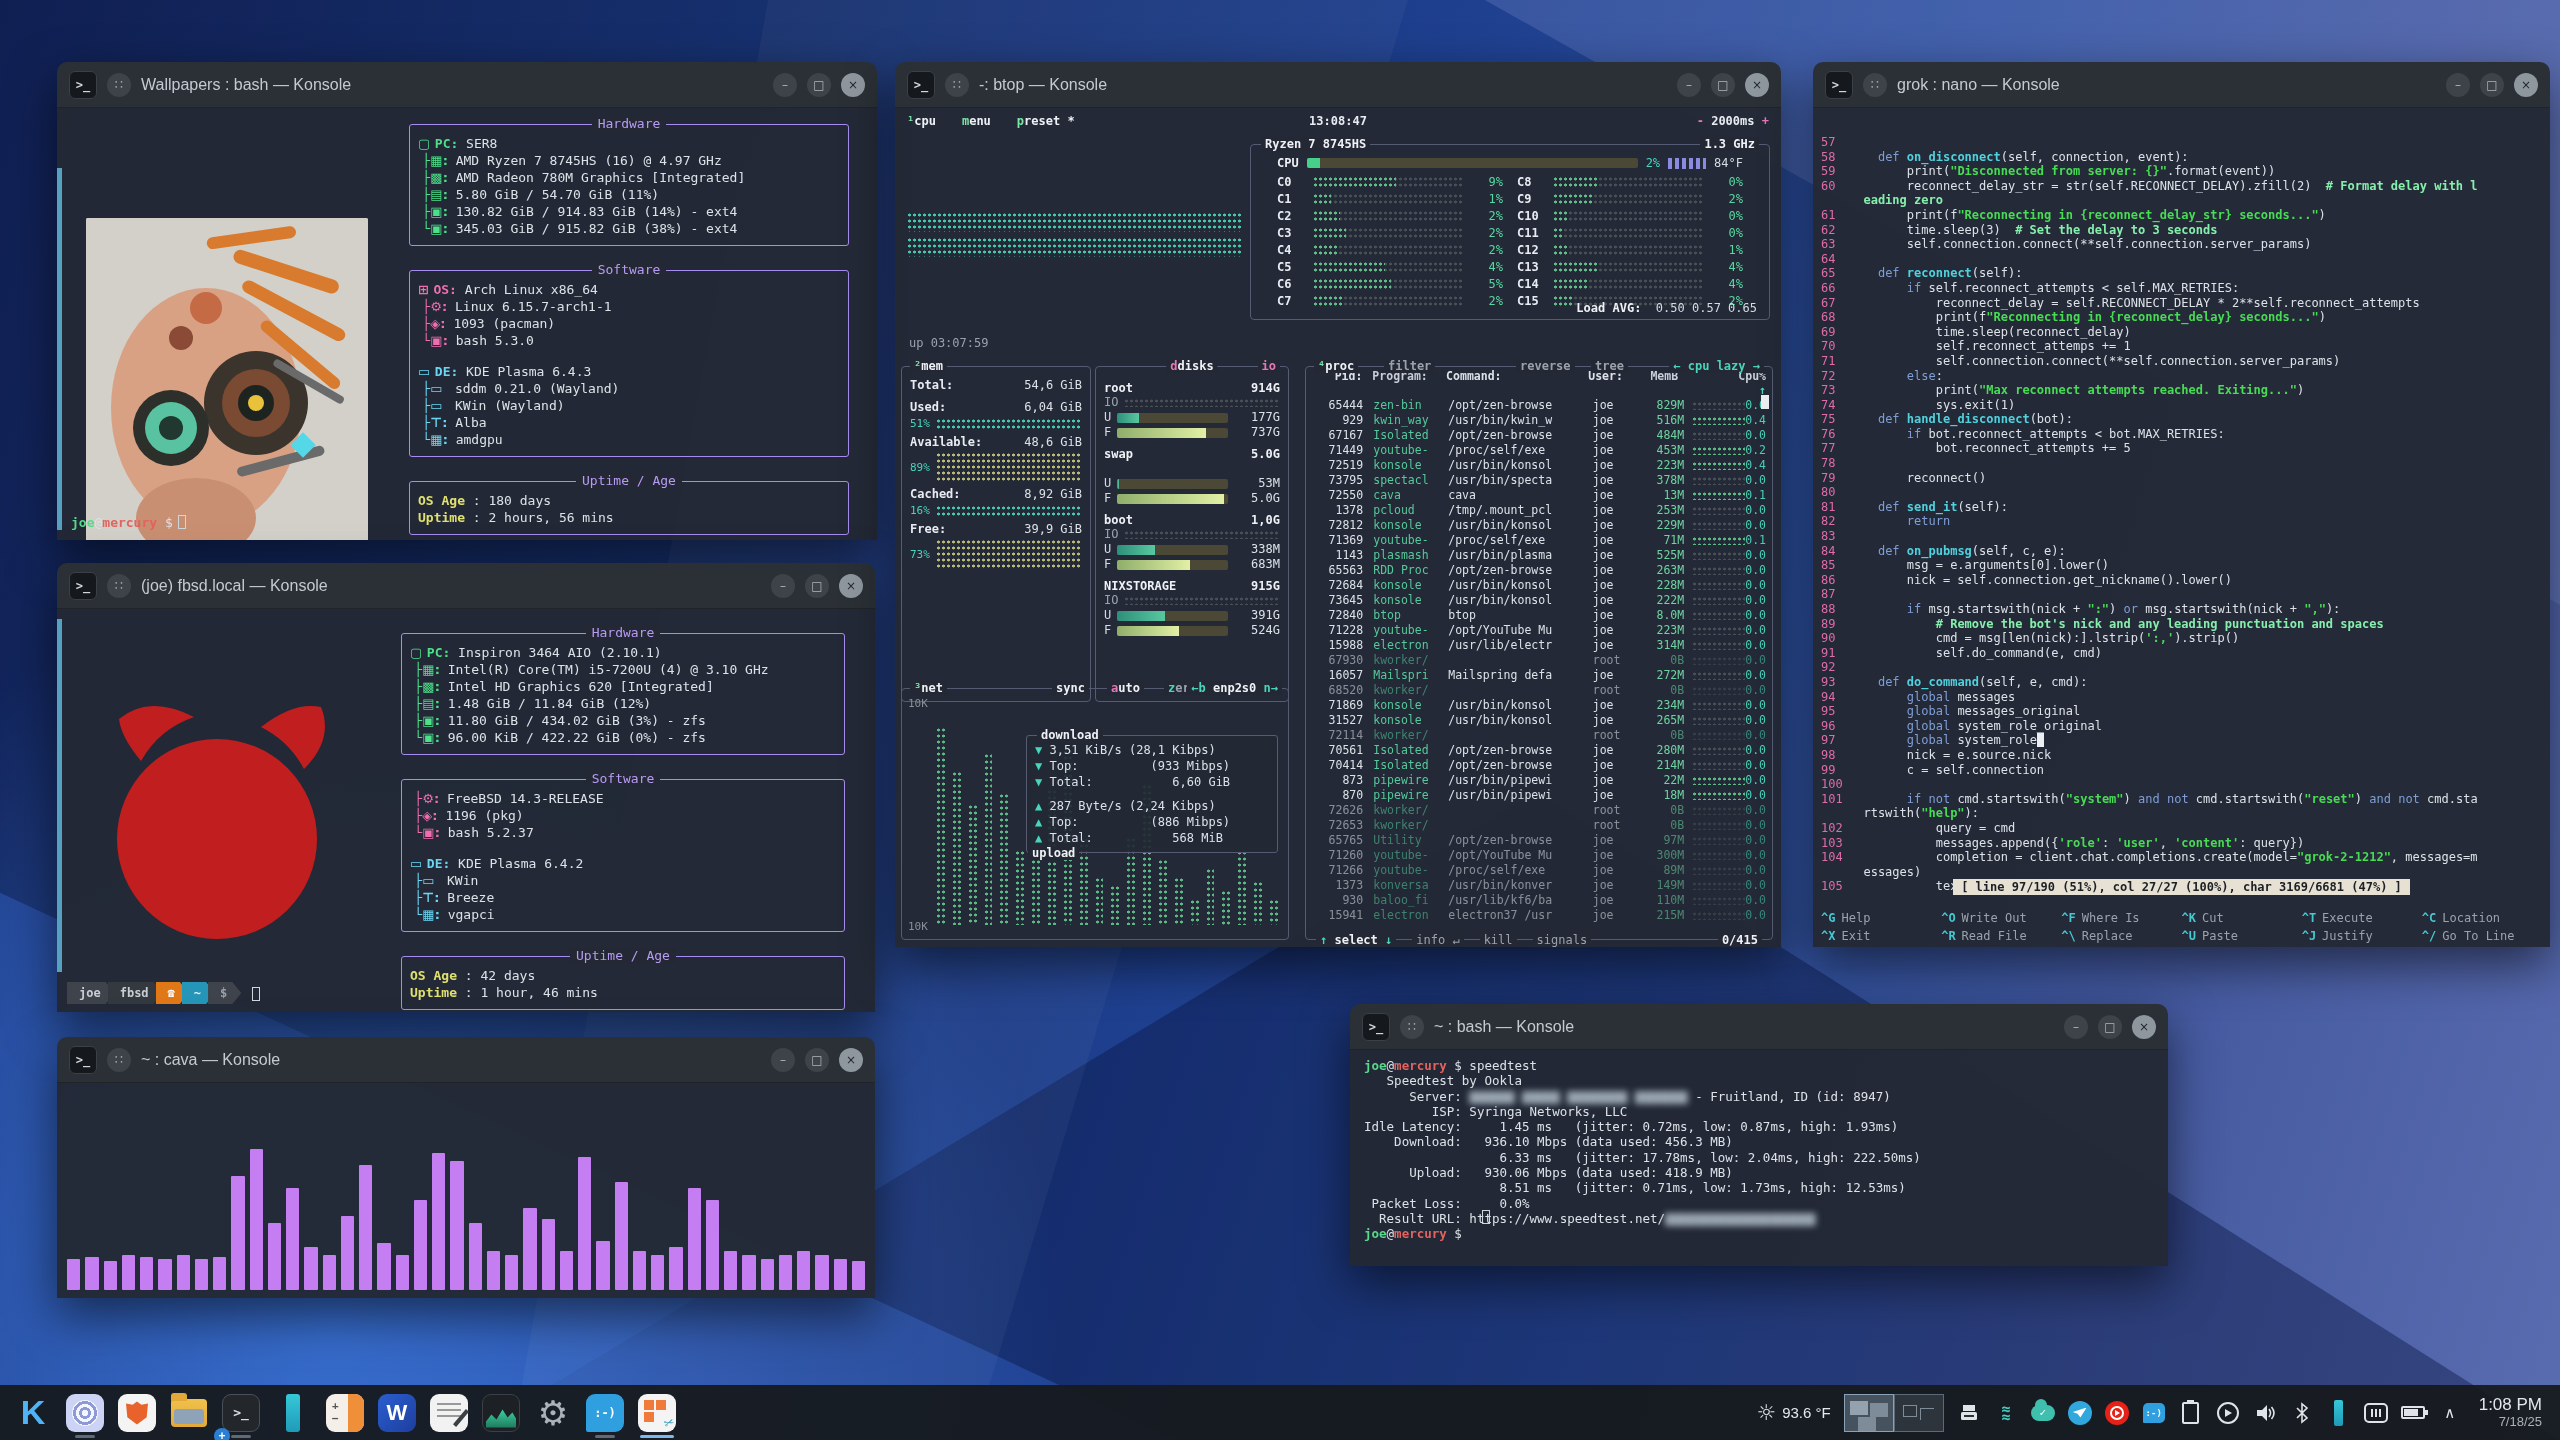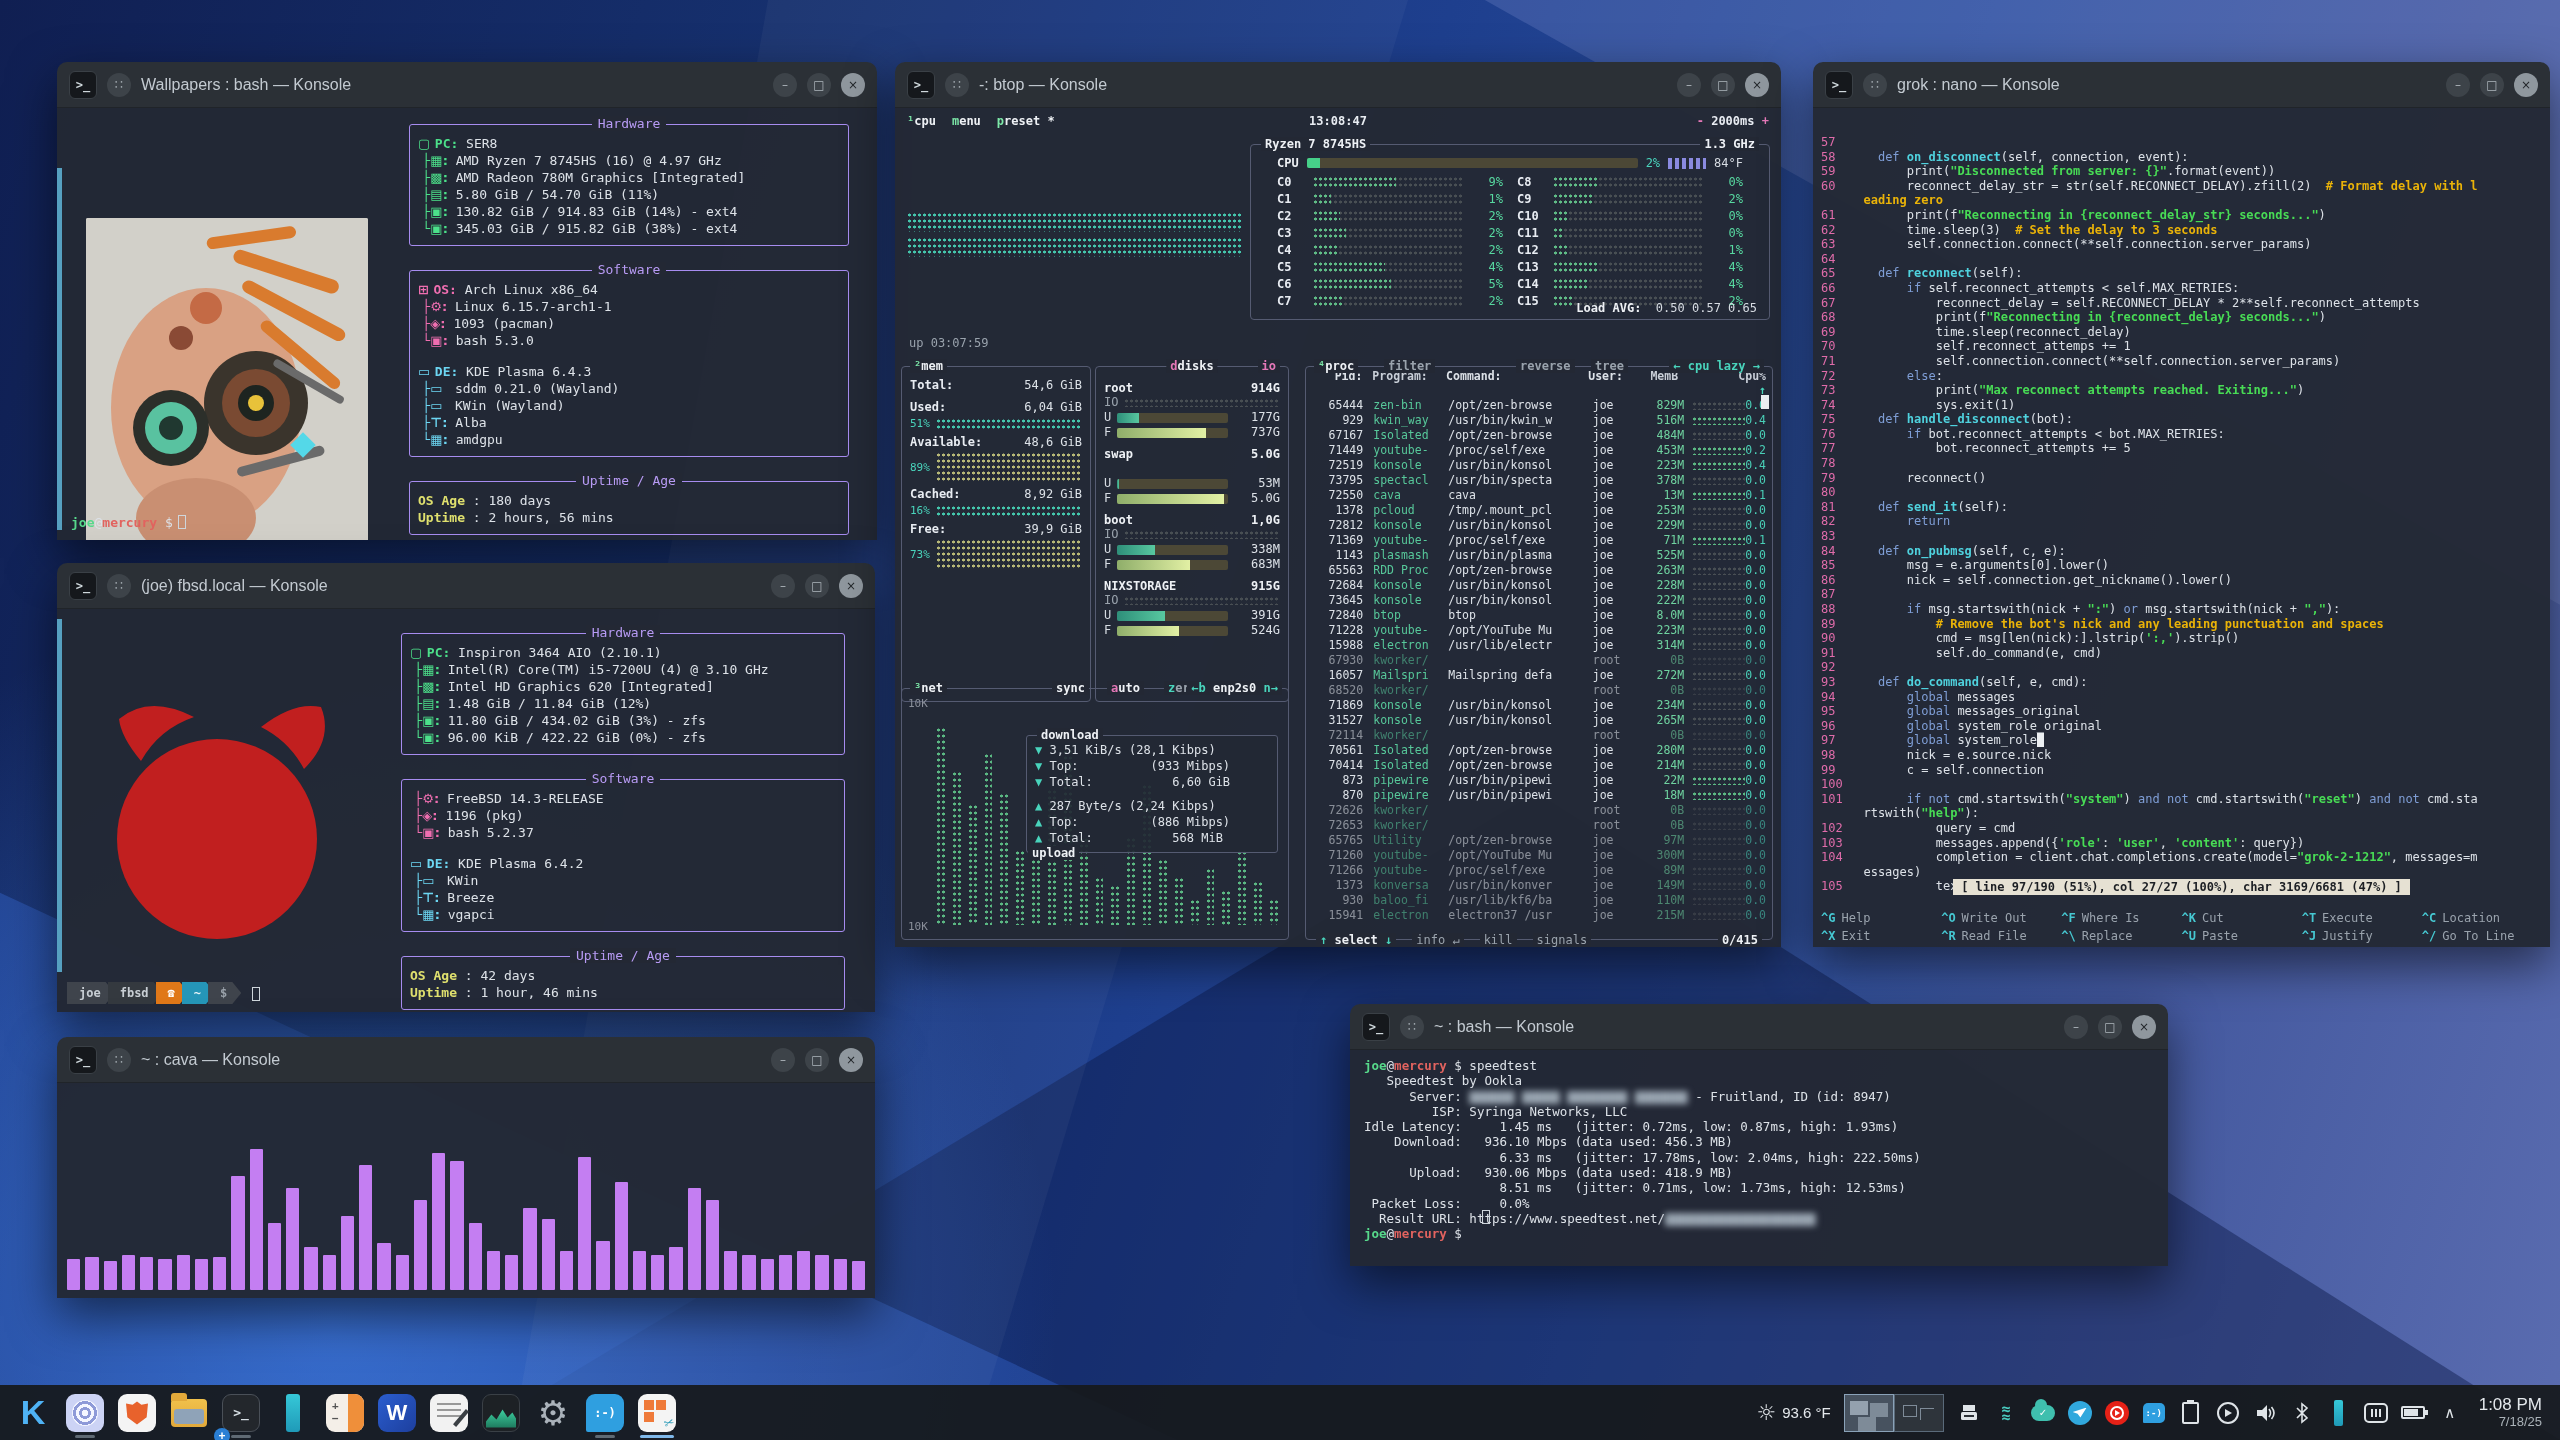--- a/index.html
+++ b/index.html
@@ -106,21 +106,21 @@
   .pcount { margin-left:auto; background:#232834; padding:0 4px; font-weight:bold; color:#eef1f5; }
 
   
   .nanohdr { position:absolute; top:0; left:0; right:0; height:24px; background:#44486a; display:flex; align-items:center; font-size:13px; }
   .nanover { color:#cbb3f2; font-weight:bold; margin-left:8px; }
   .nanofile { position:absolute; left:0; right:0; text-align:center; color:#8fd98f; font-weight:bold; }
   .ncode { position:absolute; top:27px; left:8px; right:4px; }
   .nline { white-space:pre; font-size:12px; line-height:14.6px; }
   .lno { display:inline-block; width:28px; color:#e06caa; }
   .seg.k { color:#7f9ed6; } .seg.f { color:#4fd2de; font-weight:bold; }
-  .seg.s { color:#48dc55; font-weight:bold; } .seg.c { color:#eab308; font-weight:bold; }
+  .seg.s { color:#48dc55; font-weight:bold; } .seg.c { color:#86efac; font-weight:bold; }
   .seg.p { color:#dde2e8; }
   .seg.cur { background:#eceff2; color:#20242a; }
   .nstatus { position:absolute; bottom:52px; left:0; right:0; text-align:center; }
   .nstatus span { background:#e6e1d3; color:#1c1f24; font-size:12px; font-weight:bold; padding:1px 8px; }
   .nkeys { position:absolute; bottom:4px; left:8px; right:8px; display:grid; grid-template-columns:repeat(6,1fr); row-gap:6px; font-size:12px; }
   .nk b { color:#46c8d2; font-weight:bold; } .nk span { color:#9aa3ad; margin-left:6px; }
 
   
   .stlines { position:absolute; top:8px; left:14px; right:10px; }
   .stline { white-space:pre; font-size:12.5px; line-height:15.3px; color:#dde2e8; }
@@ -440,21 +440,21 @@
     <span class="ttitle">-: btop — Konsole</span>
     <span class="tctrl">
       <span class="wbtn">–</span>
       <span class="wbtn">□</span>
       <span class="wbtn close">×</span>
     </span>
   </div>
   <div class="tbody">
 
     <div class="btabs">
-      <span style="display:flex;gap:16px;justify-content:center;">
+      <span style="display:flex;gap:26px;justify-content:center;">
 
       <span><b class="skey">¹</b><b style="color:#eef1f5">cpu</b></span>
           <span><b class="skey">m</b><b style="color:#eef1f5">enu</b></span>
           <span><b class="skey">p</b><b style="color:#eef1f5">reset *</b></span>
         </span>
       <span class="bclock">13:08:47</span>
       <span class="bint"><b class="key">-</b> <span>2000ms</span> <b class="key">+</b></span>
     </div>
 
     <div class="dots-teal" style="position:absolute;left:12px;top:104px;width:336px;height:20px;"></div>

